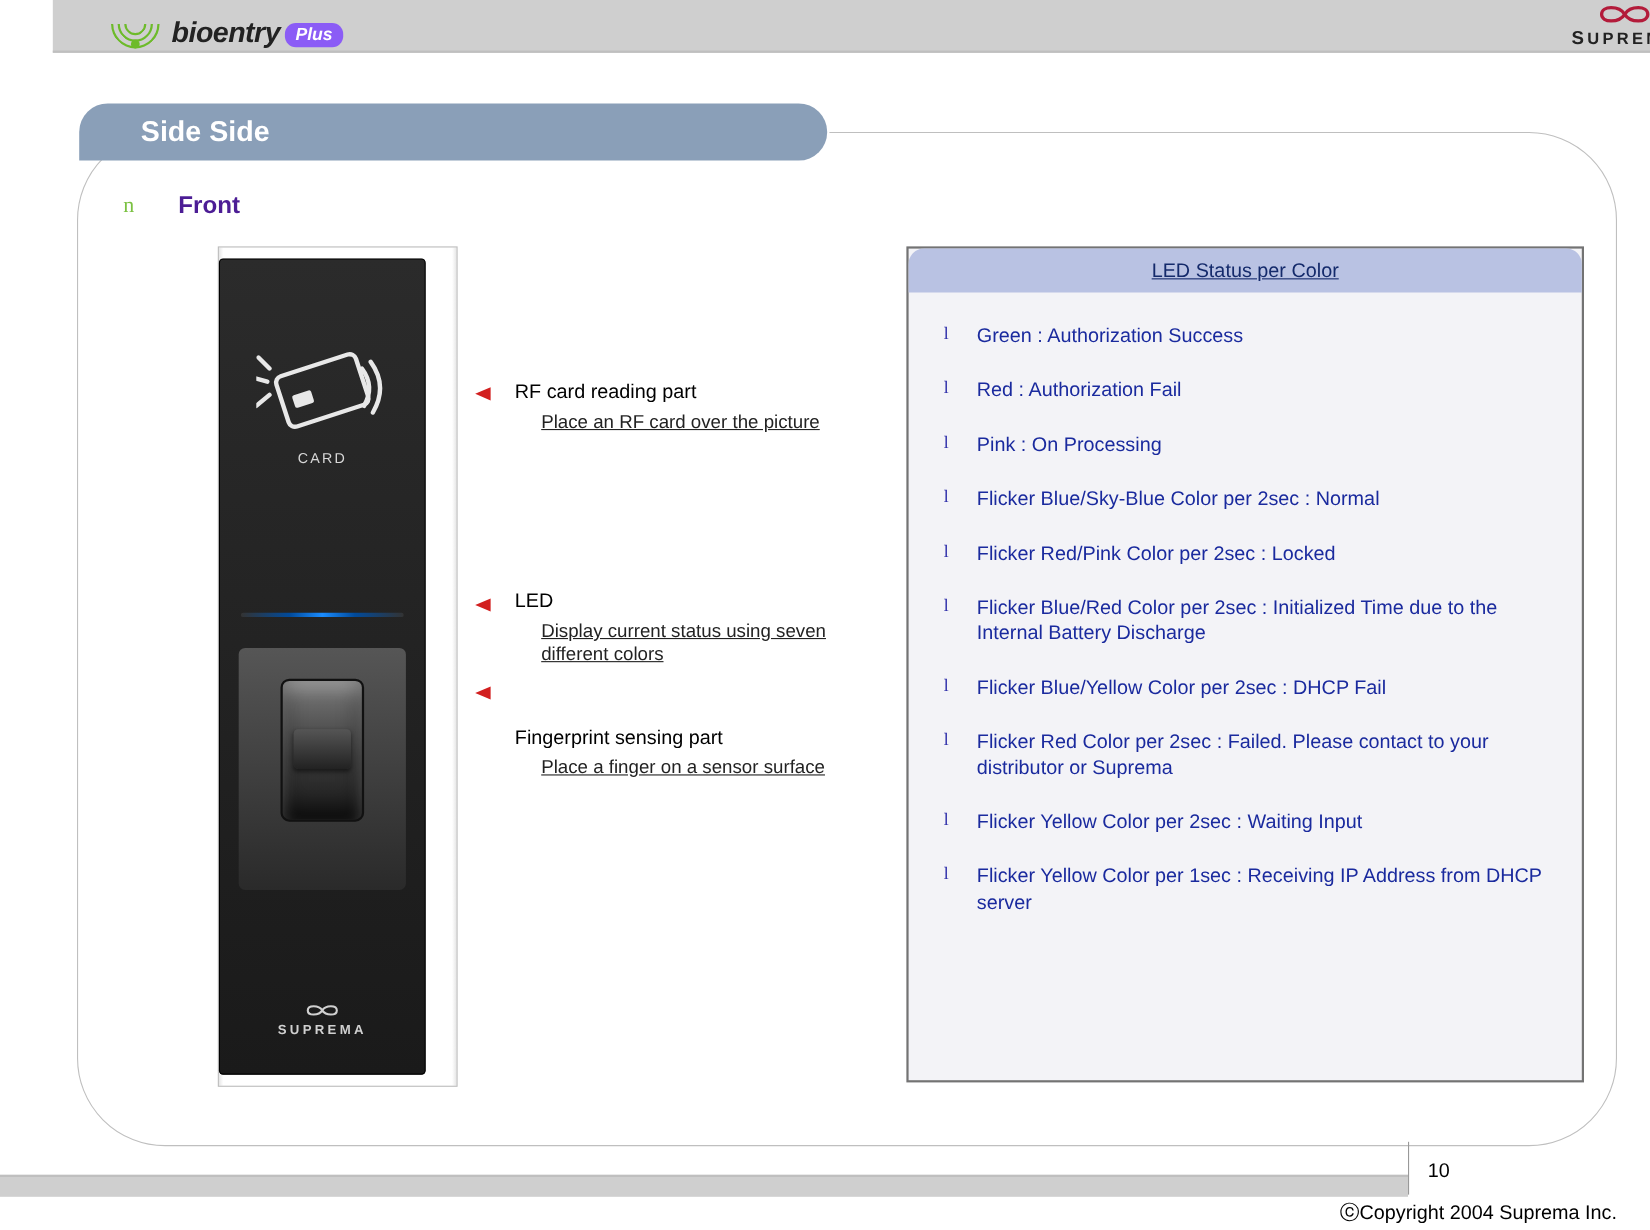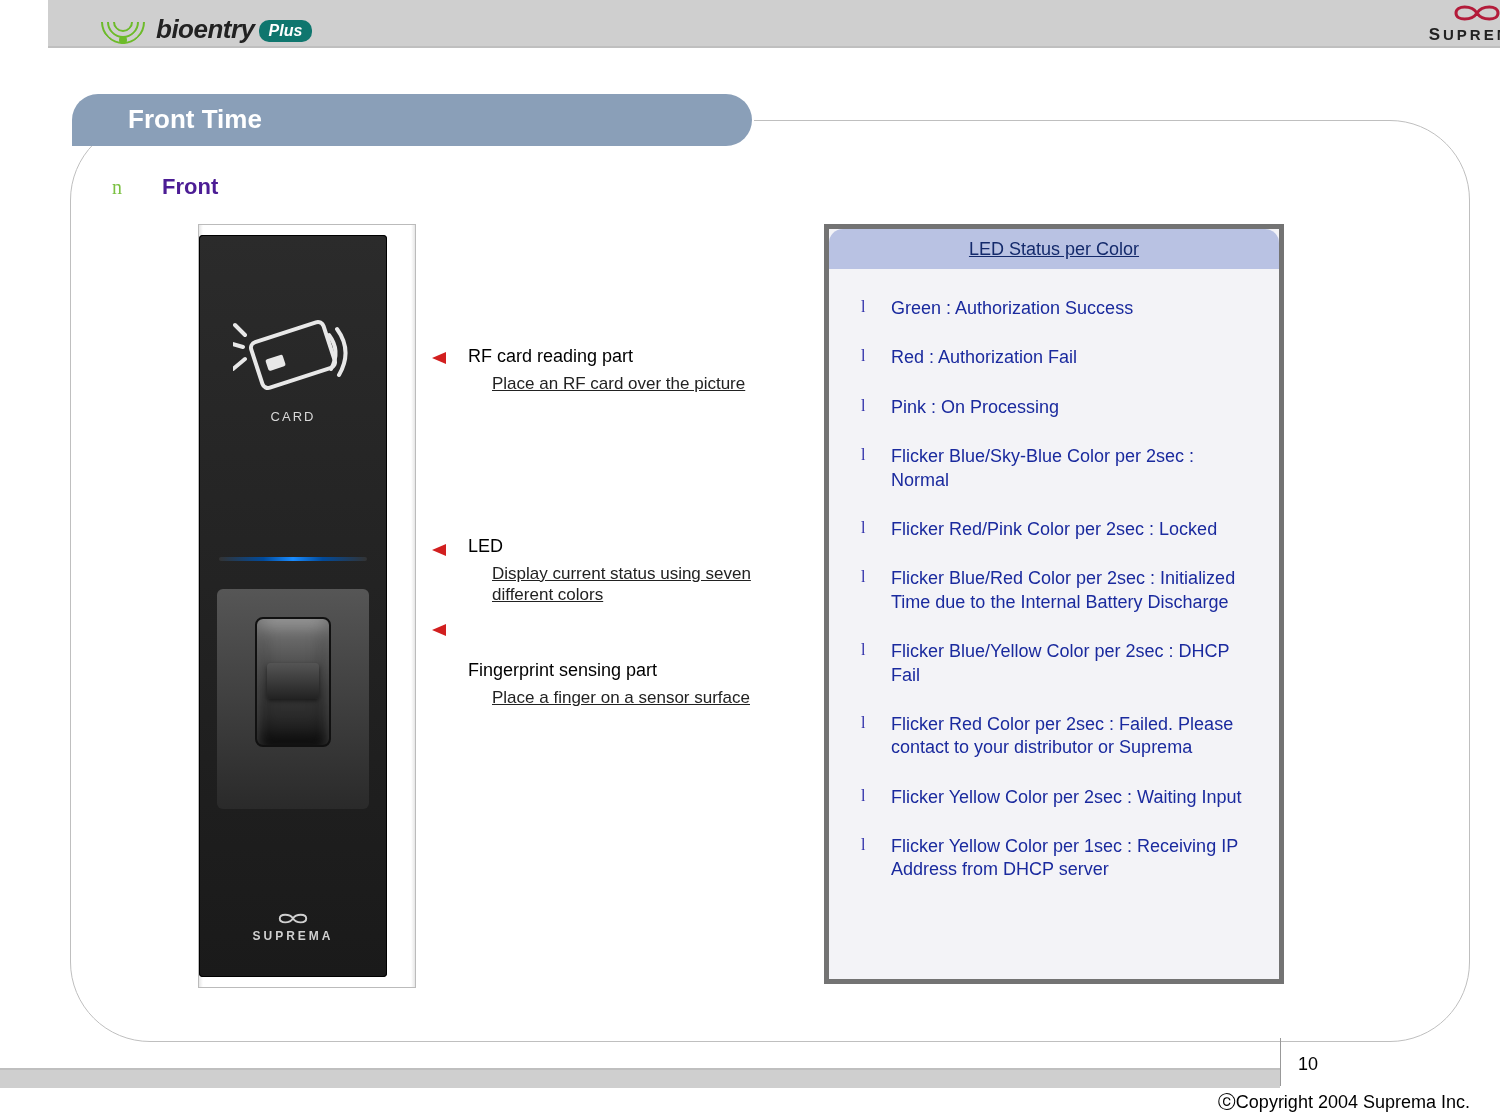--- a/index.html
+++ b/index.html
@@ -25,21 +25,21 @@
   .brand-logo .arc.a1 { width: 44px; height: 44px; left: 3px; top: 0; }
   .brand-logo .arc.a2 { width: 32px; height: 32px; left: 9px; top: 6px; }
   .brand-logo .arc.a3 { width: 20px; height: 20px; left: 15px; top: 12px; }
   .brand-logo .dot {
     position: absolute; width: 8px; height: 8px; border-radius: 50%;
     background: #6dbb2a; left: 21px; top: 36px;
   }
   .brand-text { display: flex; align-items: baseline; gap: 4px; position: relative; top: 6px; }
   .brand-bio { font-size: 26px; font-weight: bold; font-style: italic; color: #222; letter-spacing: -0.5px; }
   .brand-plus {
-    background: #0f766e; color: #fff; font-weight: bold; font-style: italic;
+    background: #8b5cf6; color: #fff; font-weight: bold; font-style: italic;
     font-size: 16px; padding: 2px 10px; border-radius: 10px; position: relative; top: -2px;
   }
   .suprema-brand { display: flex; flex-direction: column; align-items: center; gap: 0; }
   .suprema-loop { position: relative; width: 54px; height: 24px; }
   .suprema-loop svg { width: 100%; height: 100%; }
   .suprema-word { font-size: 17px; letter-spacing: 3px; color: #222; font-weight: 600; }
   .suprema-word .caps { font-size: 15px; }
 
   
   .stage { position: relative; width: 100%; height: calc(100% - 64px - 50px); }
@@ -135,22 +135,22 @@
 
   .callout { position: absolute; left: 468px; width: 320px; color: #000; }
   .callout .c-title { font-size: 18px; margin-bottom: 6px; }
   .callout .c-desc { font-size: 17px; color: #222; padding-left: 24px; line-height: 1.25; text-decoration: underline; }
   .callout.c-rf { top: 298px; }
   .callout.c-led { top: 488px; }
   .callout.c-fp { top: 612px; }
 
   
   .led-box {
-    position: absolute; left: 824px; top: 176px; width: 460px; height: 760px;
-    background: #f3f3f7; border: 5px solid #737373;
+    position: absolute; left: 824px; top: 176px; width: 616px; height: 760px;
+    background: #f3f3f7; border: 2px solid #737373;
   }
   .led-box-head {
     height: 40px; background: #b9c2e3; border-radius: 14px 14px 0 0;
     display: flex; align-items: center; justify-content: center;
     color: #142a6b; font-size: 18px; text-decoration: underline;
   }
   .led-list { padding: 28px 32px 10px 32px; }
   .led-list li {
     list-style: none; display: flex; gap: 22px; margin-bottom: 26px;
     color: #142a9b; font-size: 18px; line-height: 1.3;
@@ -193,21 +193,21 @@
     <span class="suprema-word">S<span class="caps">UPREMA</span></span>
   </div>
 </div>
 
 <div class="stage">
 
   <div class="slide-border2"></div>
   <div class="pill-mask"></div>
 
   <div class="title-pill">
-    <span>Front Time</span>
+    <span>Side Side</span>
   </div>
 
   <div class="section-head">
     <span class="n-bullet">n</span>
     <span class="section-title">Front</span>
   </div>
 
   <div class="device">
     <div class="device-inner">
       <div class="card-icon">

